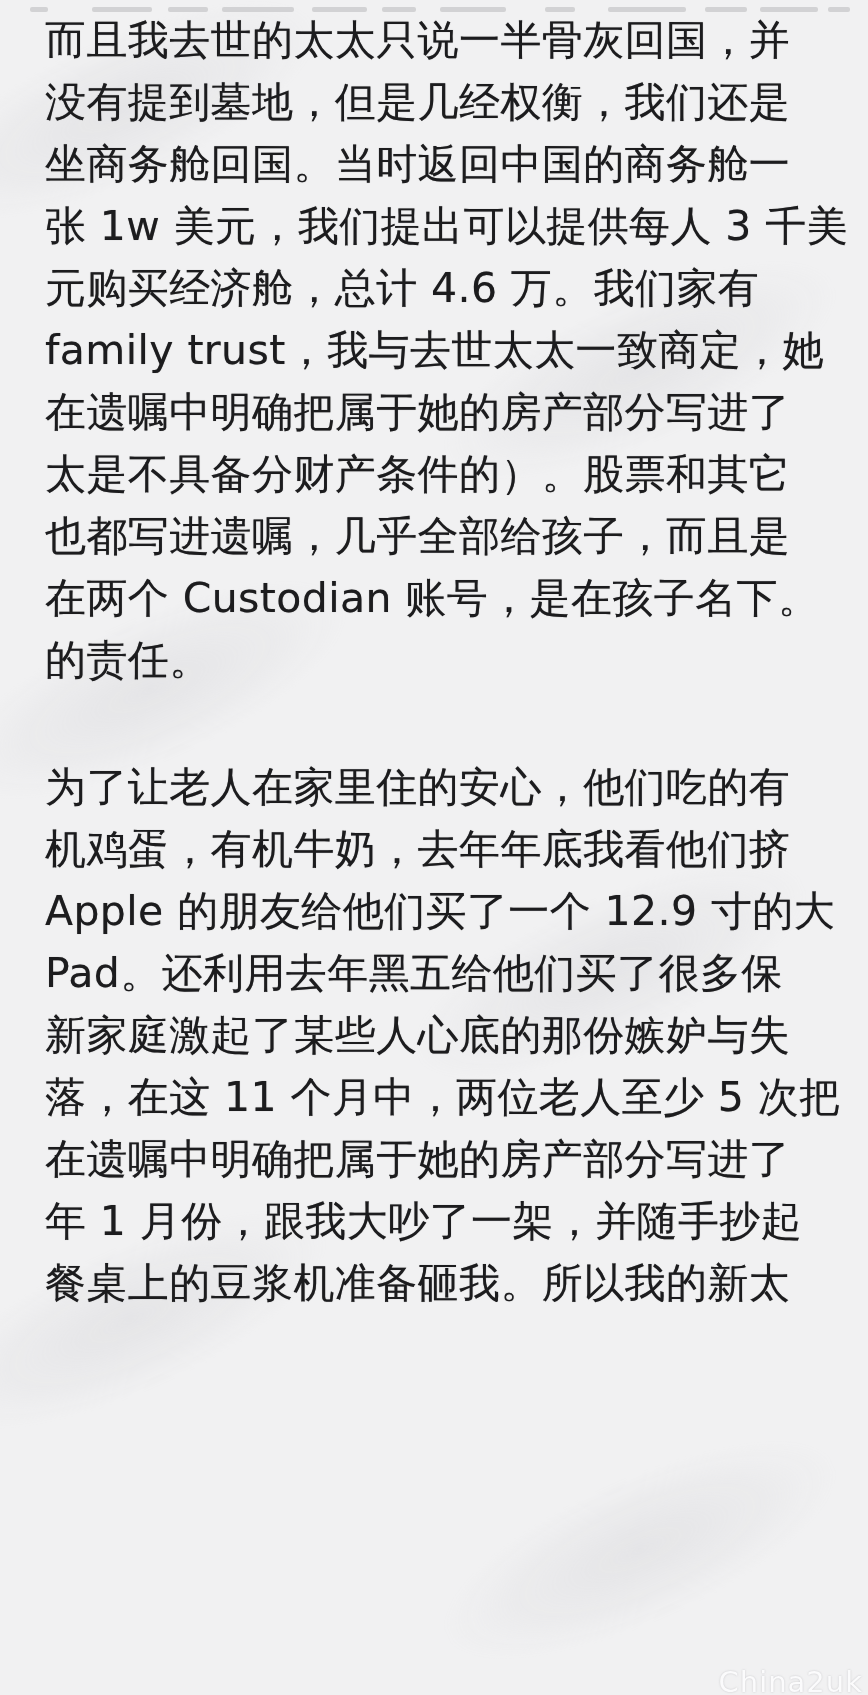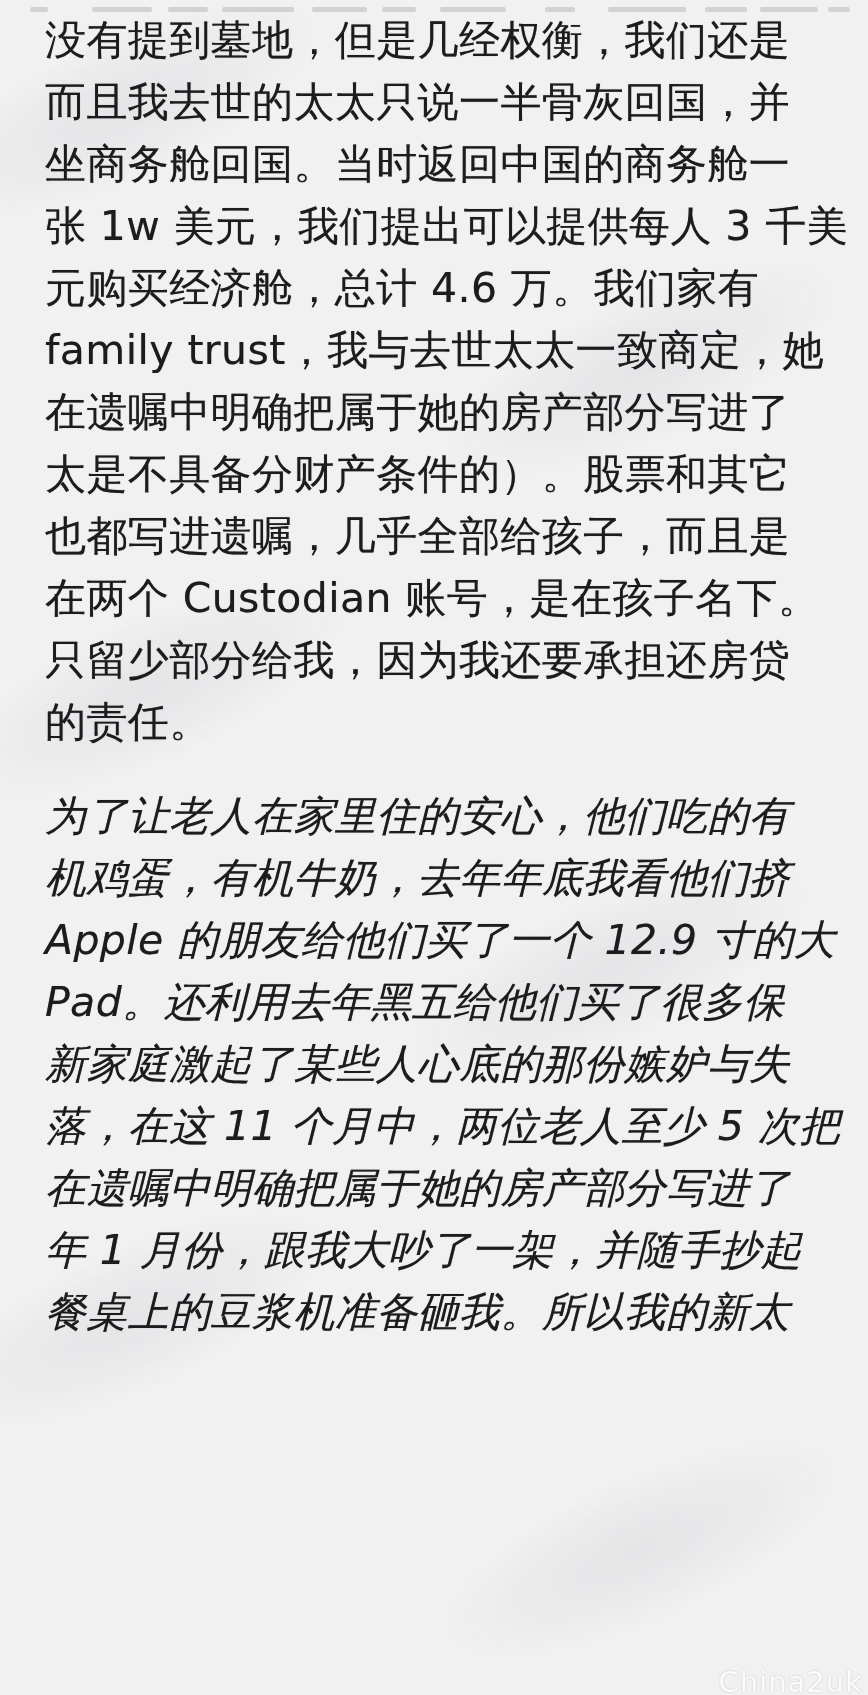--- a/index.html
+++ b/index.html
@@ -40,22 +40,21 @@
     left: 0;
     right: 0;
     padding: 0 36px 0 45px;
     color: #1c1c1e;
     font-size: 41px;
     line-height: 62px;
     font-weight: 400;
     text-shadow: 0 0 0.7px rgba(20,20,20,0.55);
   }
   .paragraph + .paragraph {
-    margin-top: 32px;
-    font-style: italic;
+    margin-top: 65px;
   }
   .line {
     white-space: nowrap;
     letter-spacing: 0.4px;
   }
   
   .ghost {
     position: absolute;
     width: 420px;
     height: 140px;
@@ -105,31 +104,30 @@
       <span class="frag" style="left: 440px; width: 66px;"></span>
       <span class="frag" style="left: 545px; width: 30px;"></span>
       <span class="frag" style="left: 608px; width: 78px;"></span>
       <span class="frag" style="left: 705px; width: 42px;"></span>
       <span class="frag" style="left: 760px; width: 58px;"></span>
       <span class="frag" style="left: 828px; width: 22px;"></span>
     </div>
 
   <main class="article">
       <div class="paragraph">
+        <div class="line">而且我去世的太太只说一半骨灰回国，并</div>
         <div class="line">没有提到墓地，但是几经权衡，我们还是</div>
-        <div class="line">而且我去世的太太只说一半骨灰回国，并</div>
         <div class="line">坐商务舱回国。当时返回中国的商务舱一</div>
         <div class="line">张 1w 美元，我们提出可以提供每人 3 千美</div>
         <div class="line">元购买经济舱，总计 4.6 万。我们家有</div>
         <div class="line">family trust，我与去世太太一致商定，她</div>
         <div class="line">在遗嘱中明确把属于她的房产部分写进了</div>
         <div class="line">太是不具备分财产条件的）。股票和其它</div>
         <div class="line">也都写进遗嘱，几乎全部给孩子，而且是</div>
         <div class="line">在两个 Custodian 账号，是在孩子名下。</div>
-        <div class="line">只留少部分给我，因为我还要承担还房贷</div>
         <div class="line">的责任。</div>
       </div>
       <div class="paragraph">
         <div class="line">为了让老人在家里住的安心，他们吃的有</div>
         <div class="line">机鸡蛋，有机牛奶，去年年底我看他们挤</div>
         <div class="line">Apple 的朋友给他们买了一个 12.9 寸的大</div>
         <div class="line">Pad。还利用去年黑五给他们买了很多保</div>
         <div class="line">新家庭激起了某些人心底的那份嫉妒与失</div>
         <div class="line">落，在这 11 个月中，两位老人至少 5 次把</div>
         <div class="line">在遗嘱中明确把属于她的房产部分写进了</div>

